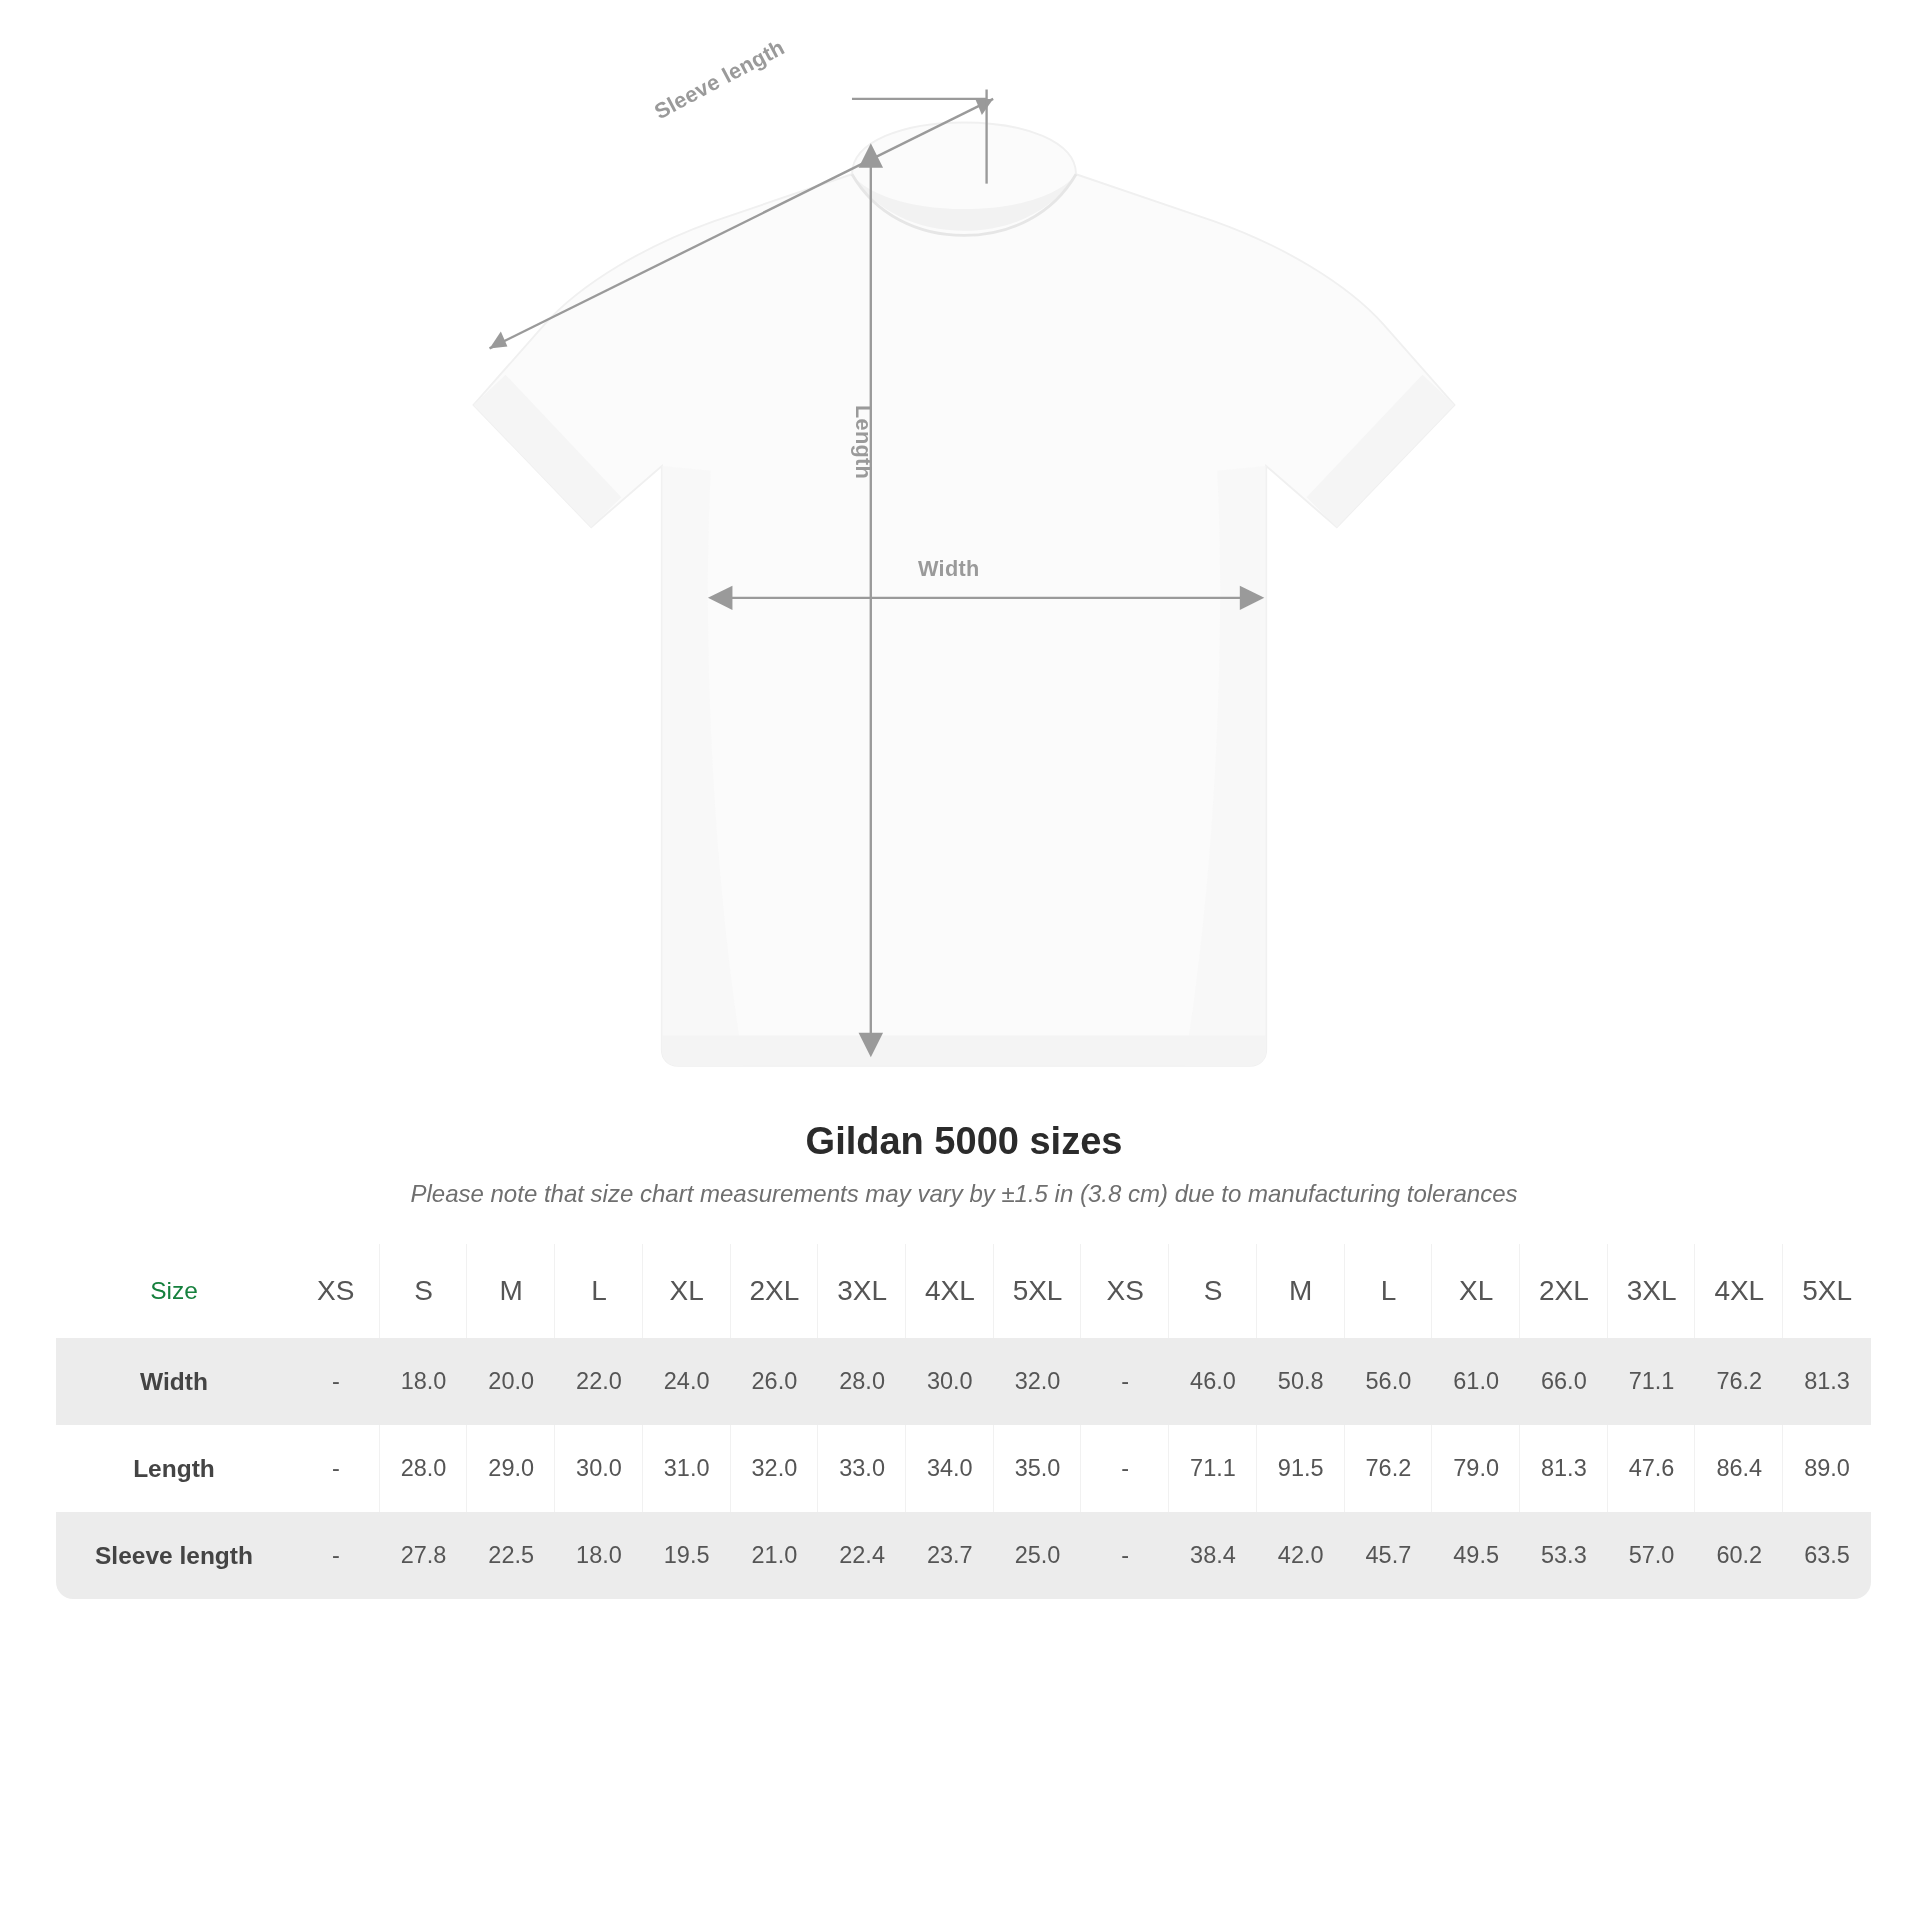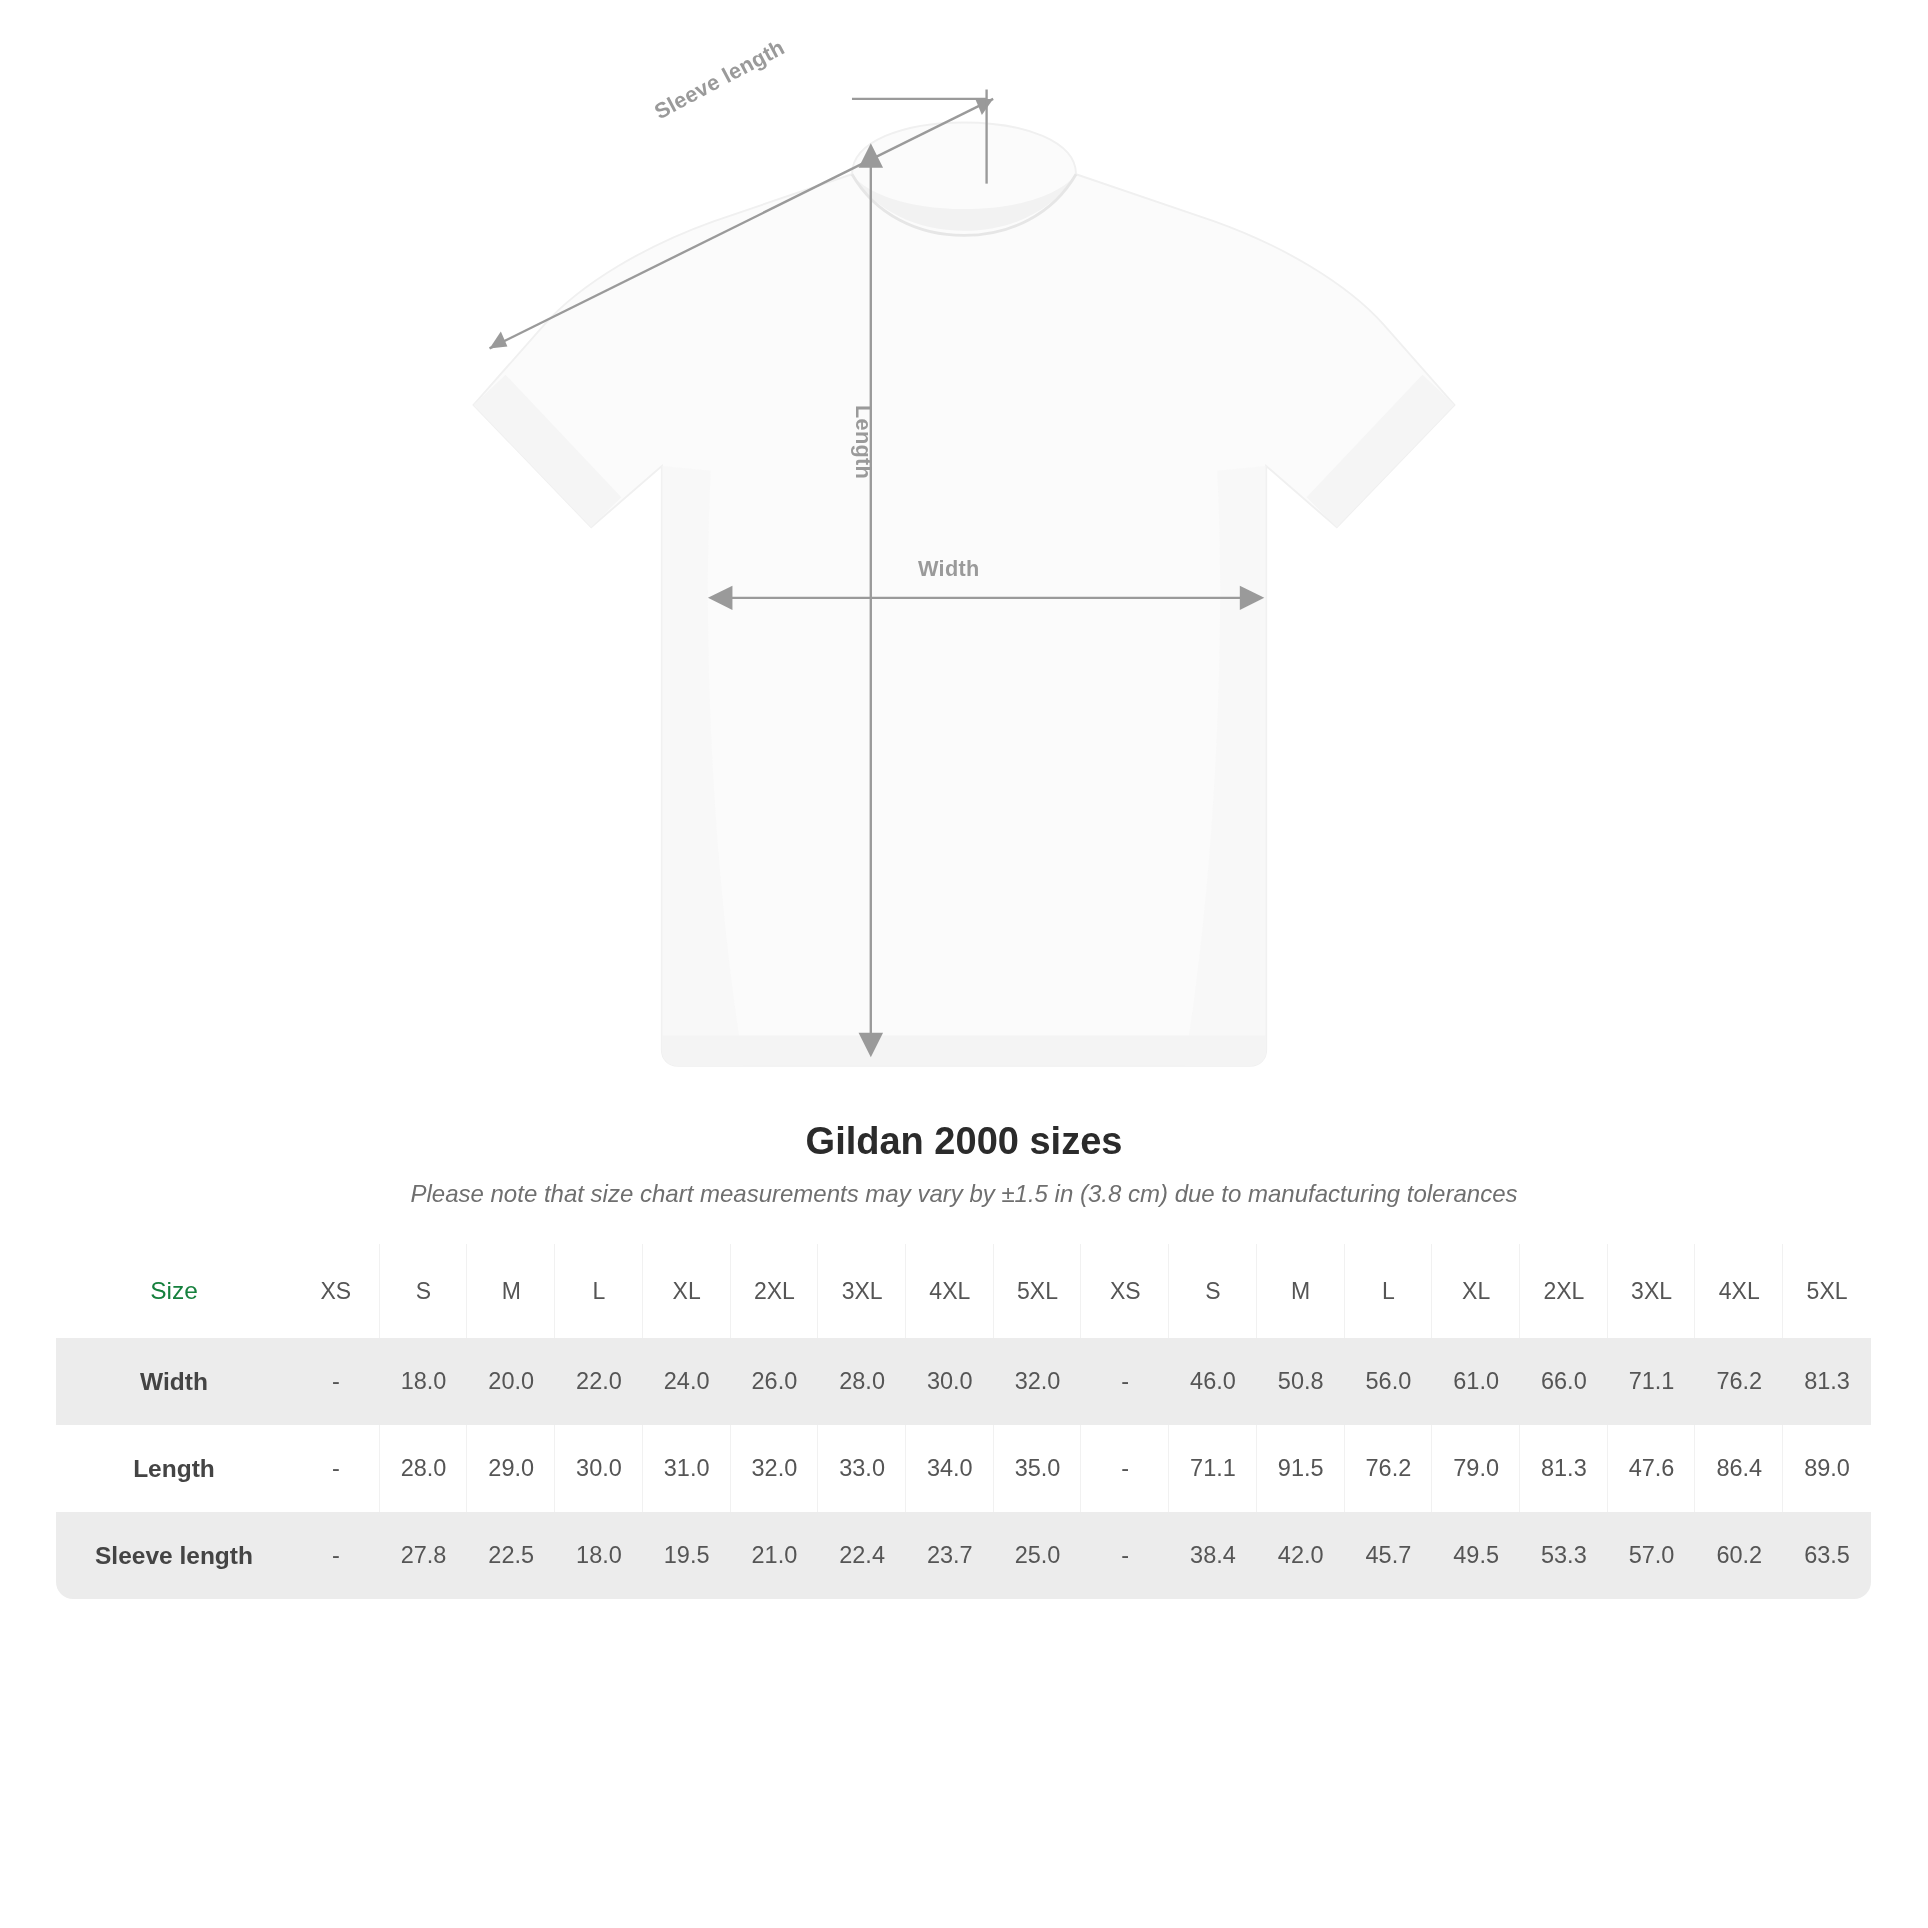--- a/index.html
+++ b/index.html
@@ -109,21 +109,21 @@
     font-size: 19px;
     font-style: italic;
     color: #7a7a7a;
     line-height: 1.6;
   }
 
   
   .size-row td {
     height: 94px;
     background: #ffffff;
-    font-size: 23px;
+    font-size: 28px;
     font-weight: bold;
     color: #555555;
   }
   .size-row td.rowlabel {
     font-size: 24.5px;
     color: #15803d;
   }
 
   
   .data-row td {
@@ -206,21 +206,21 @@
       <polygon points="1343,635 1317,622 1317,648" fill="#9a9a9a" stroke="none"></polygon>
     </g>
   </svg>
 
   <div class="dim-label label-sleeve">Sleeve length</div>
   <div class="dim-label label-length">Length</div>
   <div class="dim-label label-width">Width</div>
 </div>
 
 <div class="title-block">
-  <h1 class="chart-title">Gildan 2000 sizes</h1>
+  <h1 class="chart-title">Gildan 5000 sizes</h1>
   <p class="chart-note">Please note that size chart measurements may vary by ±1.5 in (3.8 cm) due to manufacturing tolerances</p>
 </div>
 
 <div class="table-wrap">
   <table class="size-table">
     <colgroup>
       <col style="width:234px">
       <col style="width:87px">
         <col style="width:87px">
         <col style="width:87px">

